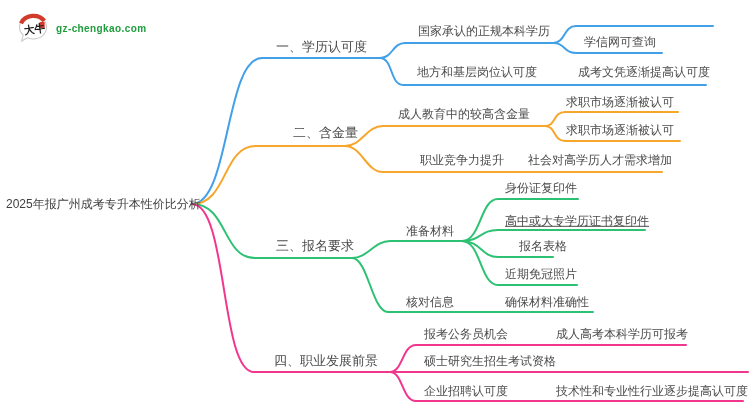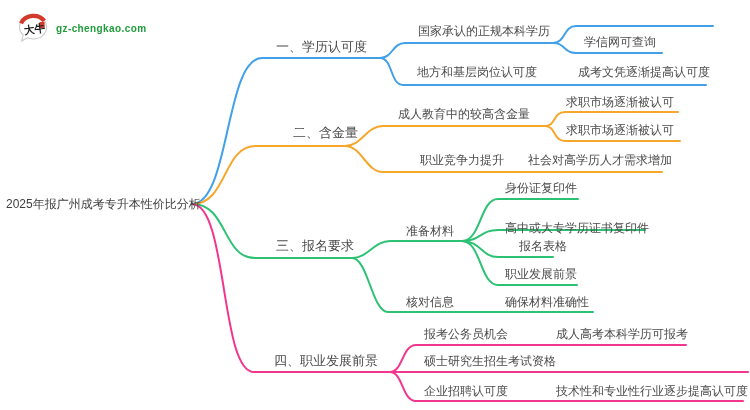--- a/index.html
+++ b/index.html
@@ -81,23 +81,23 @@
   <div class="node lvl1" style="left:268px;top:133px;margin-left:25px;">二、含金量</div>
   <div class="node" style="left:398px;top:114px;">成人教育中的较高含金量</div>
   <div class="node" style="left:566px;top:102px;">求职市场逐渐被认可</div>
   <div class="node" style="left:566px;top:130px;">求职市场逐渐被认可</div>
   <div class="node" style="left:420px;top:160px;">职业竞争力提升</div>
   <div class="node" style="left:528px;top:160px;">社会对高学历人才需求增加</div>
 
   <div class="node lvl1" style="left:276px;top:246px;">三、报名要求</div>
   <div class="node" style="left:406px;top:231px;">准备材料</div>
   <div class="node" style="left:505px;top:188px;">身份证复印件</div>
-  <div class="node" style="left:505px;top:228px;">高中或大专学历证书复印件</div>
+  <div class="node" style="left:505px;top:221px;text-decoration:underline;">高中或大专学历证书复印件</div>
   <div class="node" style="left:505px;top:246px;margin-left:14px;">报名表格</div>
-  <div class="node" style="left:505px;top:274px;">职业发展前景</div>
+  <div class="node" style="left:505px;top:274px;">近期免冠照片</div>
   <div class="node" style="left:406px;top:302px;">核对信息</div>
   <div class="node" style="left:505px;top:302px;">确保材料准确性</div>
 
   <div class="node lvl1" style="left:274px;top:361px;">四、职业发展前景</div>
   <div class="node" style="left:424px;top:334px;">报考公务员机会</div>
   <div class="node" style="left:556px;top:334px;">成人高考本科学历可报考</div>
   <div class="node" style="left:424px;top:361px;">硕士研究生招生考试资格</div>
   <div class="node" style="left:424px;top:391px;">企业招聘认可度</div>
   <div class="node" style="left:556px;top:391px;">技术性和专业性行业逐步提高认可度</div>
 

